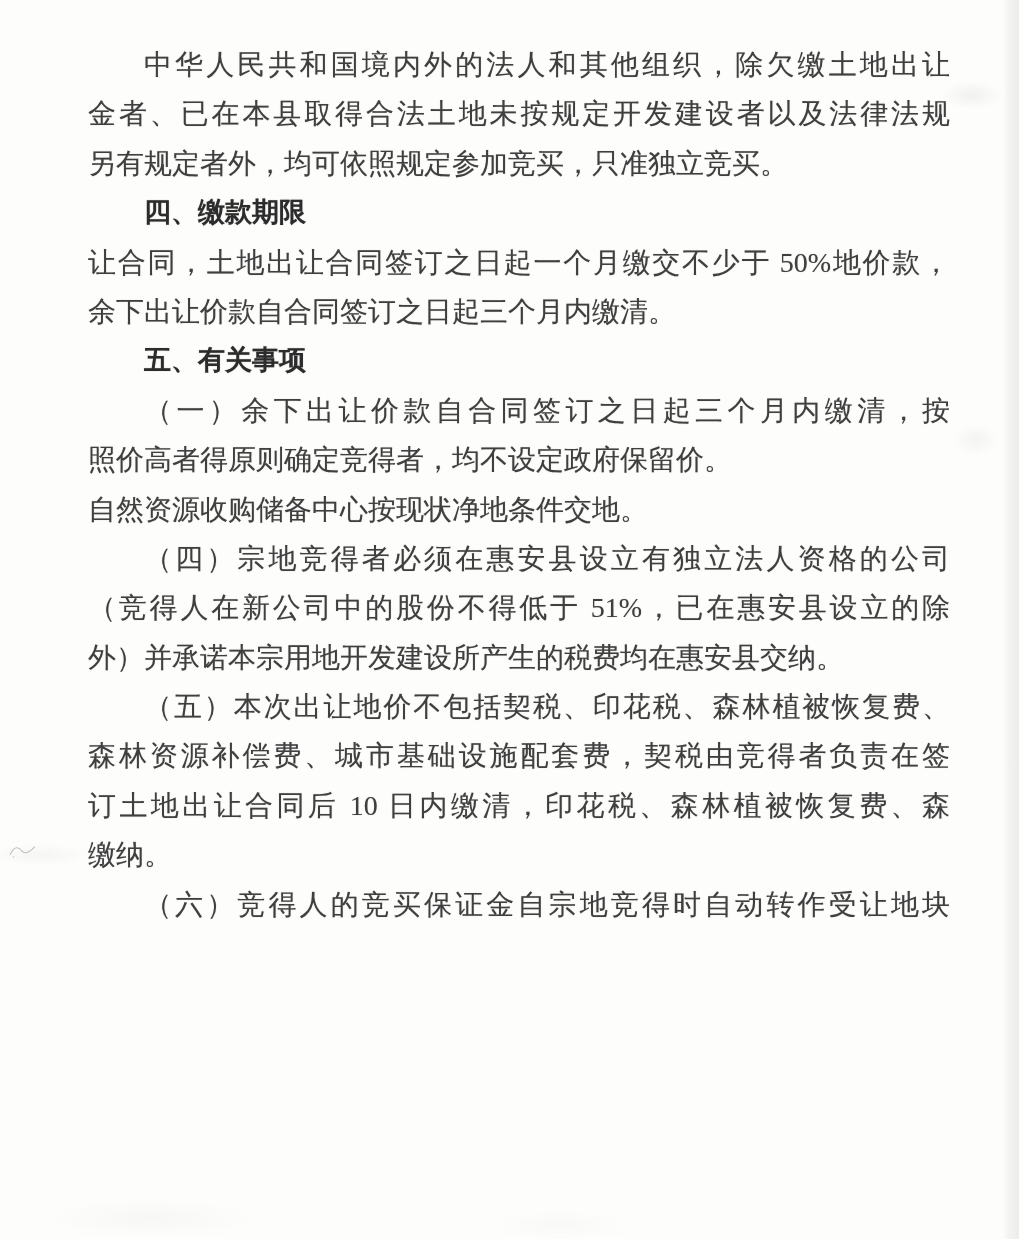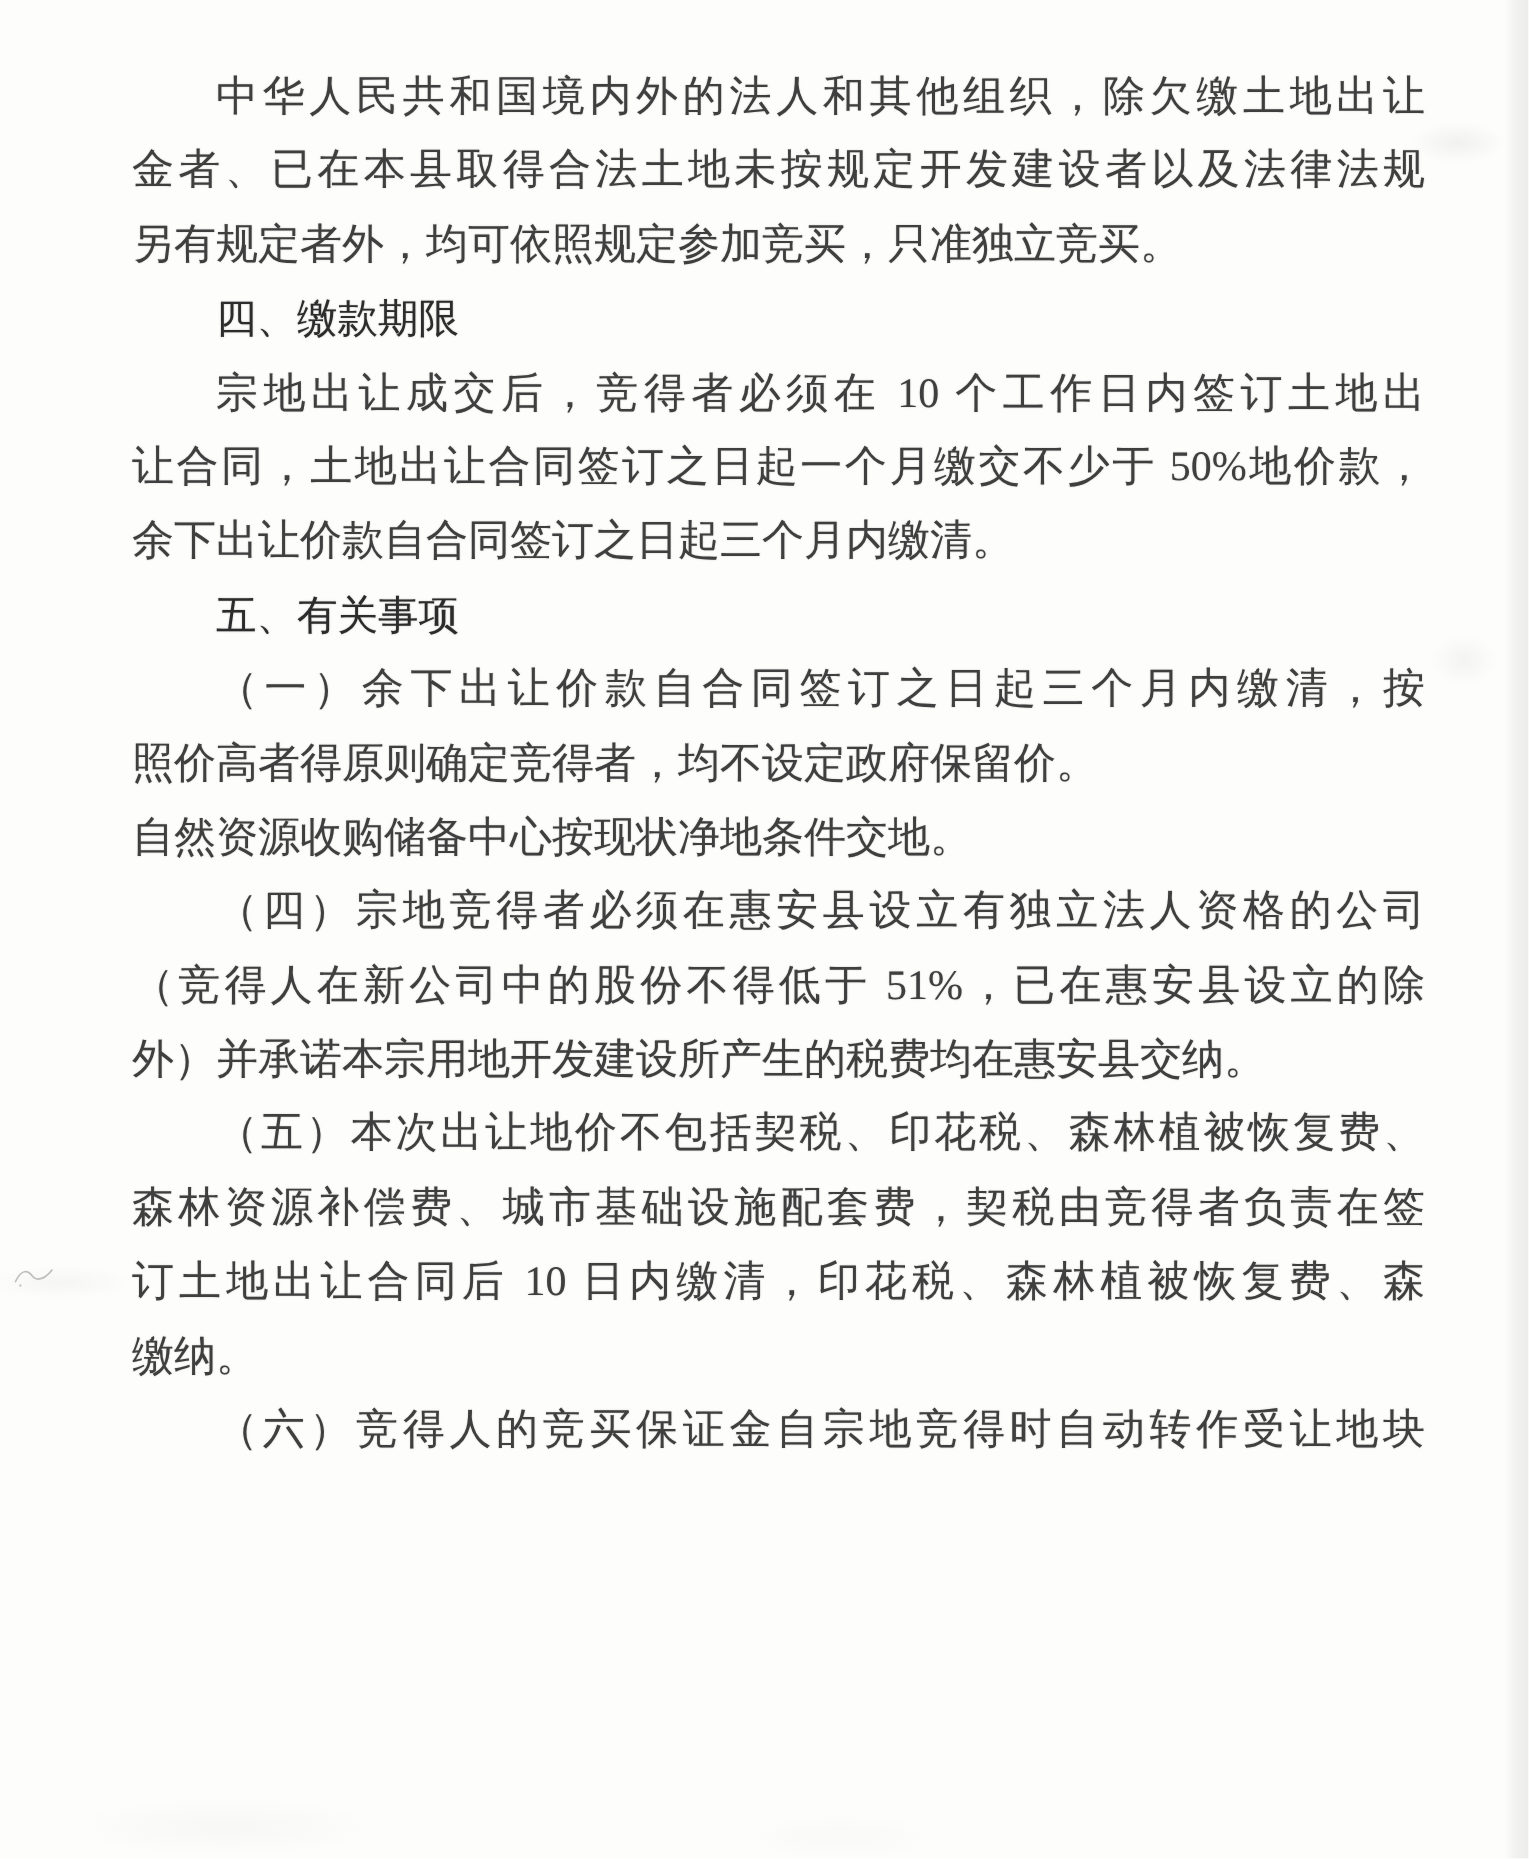--- a/index.html
+++ b/index.html
@@ -60,41 +60,40 @@
   }
   .line.indent {
     padding-left: 56px;
   }
   .line.justify {
     text-align: justify;
     text-align-last: justify;
   }
   .line.heading {
     font-family: "Liberation Sans", sans-serif;
-    font-weight: 400;
+    font-weight: 700;
     font-size: 27px;
     color: #2c2c2c;
     text-shadow: 0 0 1px rgba(70,70,70,0.5);
   }
 </style>
 </head>
 <body>
 
 <div class="page">
   <svg class="pencil" width="30" height="18" viewBox="0 0 30 18">
     <path d="M2 11 C 7 3, 11 4, 14 9 C 16 12, 21 12, 27 6" fill="none" stroke="#8f8f8f" stroke-width="1.1" stroke-linecap="round"></path>
     <circle cx="5" cy="14" r="0.8" fill="#9a9a9a"></circle>
   </svg>
 
   <div class="content">
       <div class="line indent justify">中华人民共和国境内外的法人和其他组织，除欠缴土地出让</div>
       <div class="line justify">金者、已在本县取得合法土地未按规定开发建设者以及法律法规</div>
       <div class="line">另有规定者外，均可依照规定参加竞买，只准独立竞买。</div>
       <div class="line heading indent">四、缴款期限</div>
-      <div class="line indent justify">宗地出让成交后，竞得者必须在 10 个工作日内签订土地出</div>
       <div class="line justify">让合同，土地出让合同签订之日起一个月缴交不少于 50%地价款，</div>
       <div class="line">余下出让价款自合同签订之日起三个月内缴清。</div>
       <div class="line heading indent">五、有关事项</div>
       <div class="line indent justify">（一）余下出让价款自合同签订之日起三个月内缴清，按</div>
       <div class="line">照价高者得原则确定竞得者，均不设定政府保留价。</div>
       <div class="line">自然资源收购储备中心按现状净地条件交地。</div>
       <div class="line indent justify">（四）宗地竞得者必须在惠安县设立有独立法人资格的公司</div>
       <div class="line justify">（竞得人在新公司中的股份不得低于 51%，已在惠安县设立的除</div>
       <div class="line">外）并承诺本宗用地开发建设所产生的税费均在惠安县交纳。</div>
       <div class="line indent justify">（五）本次出让地价不包括契税、印花税、森林植被恢复费、</div>

